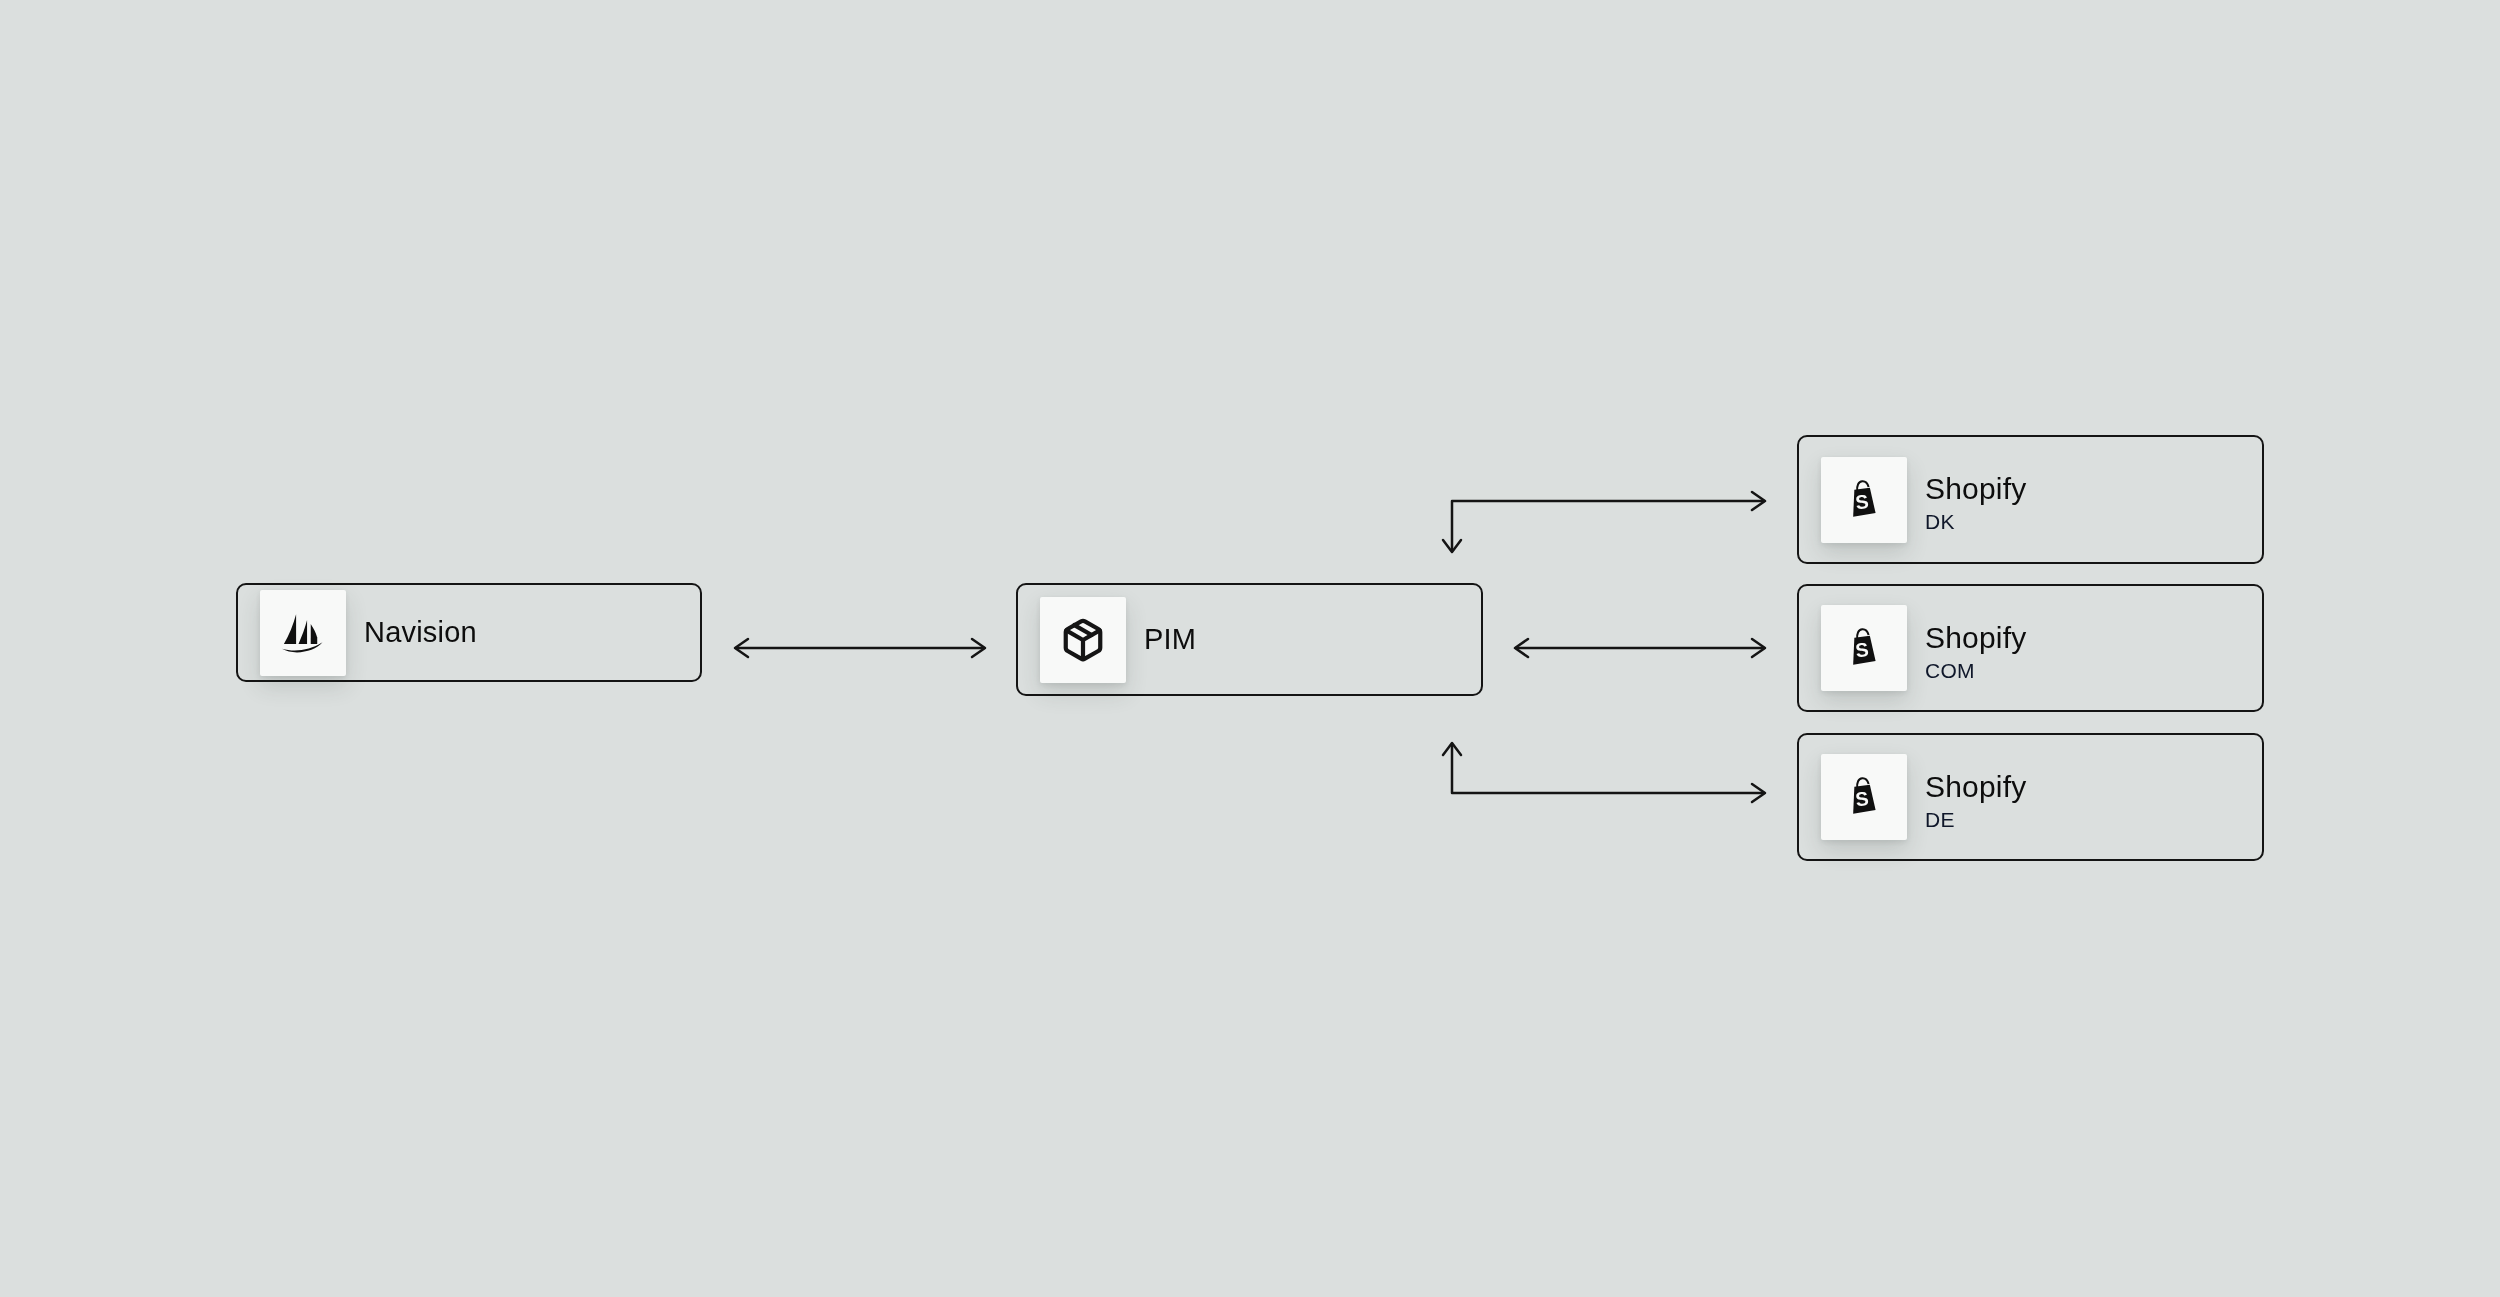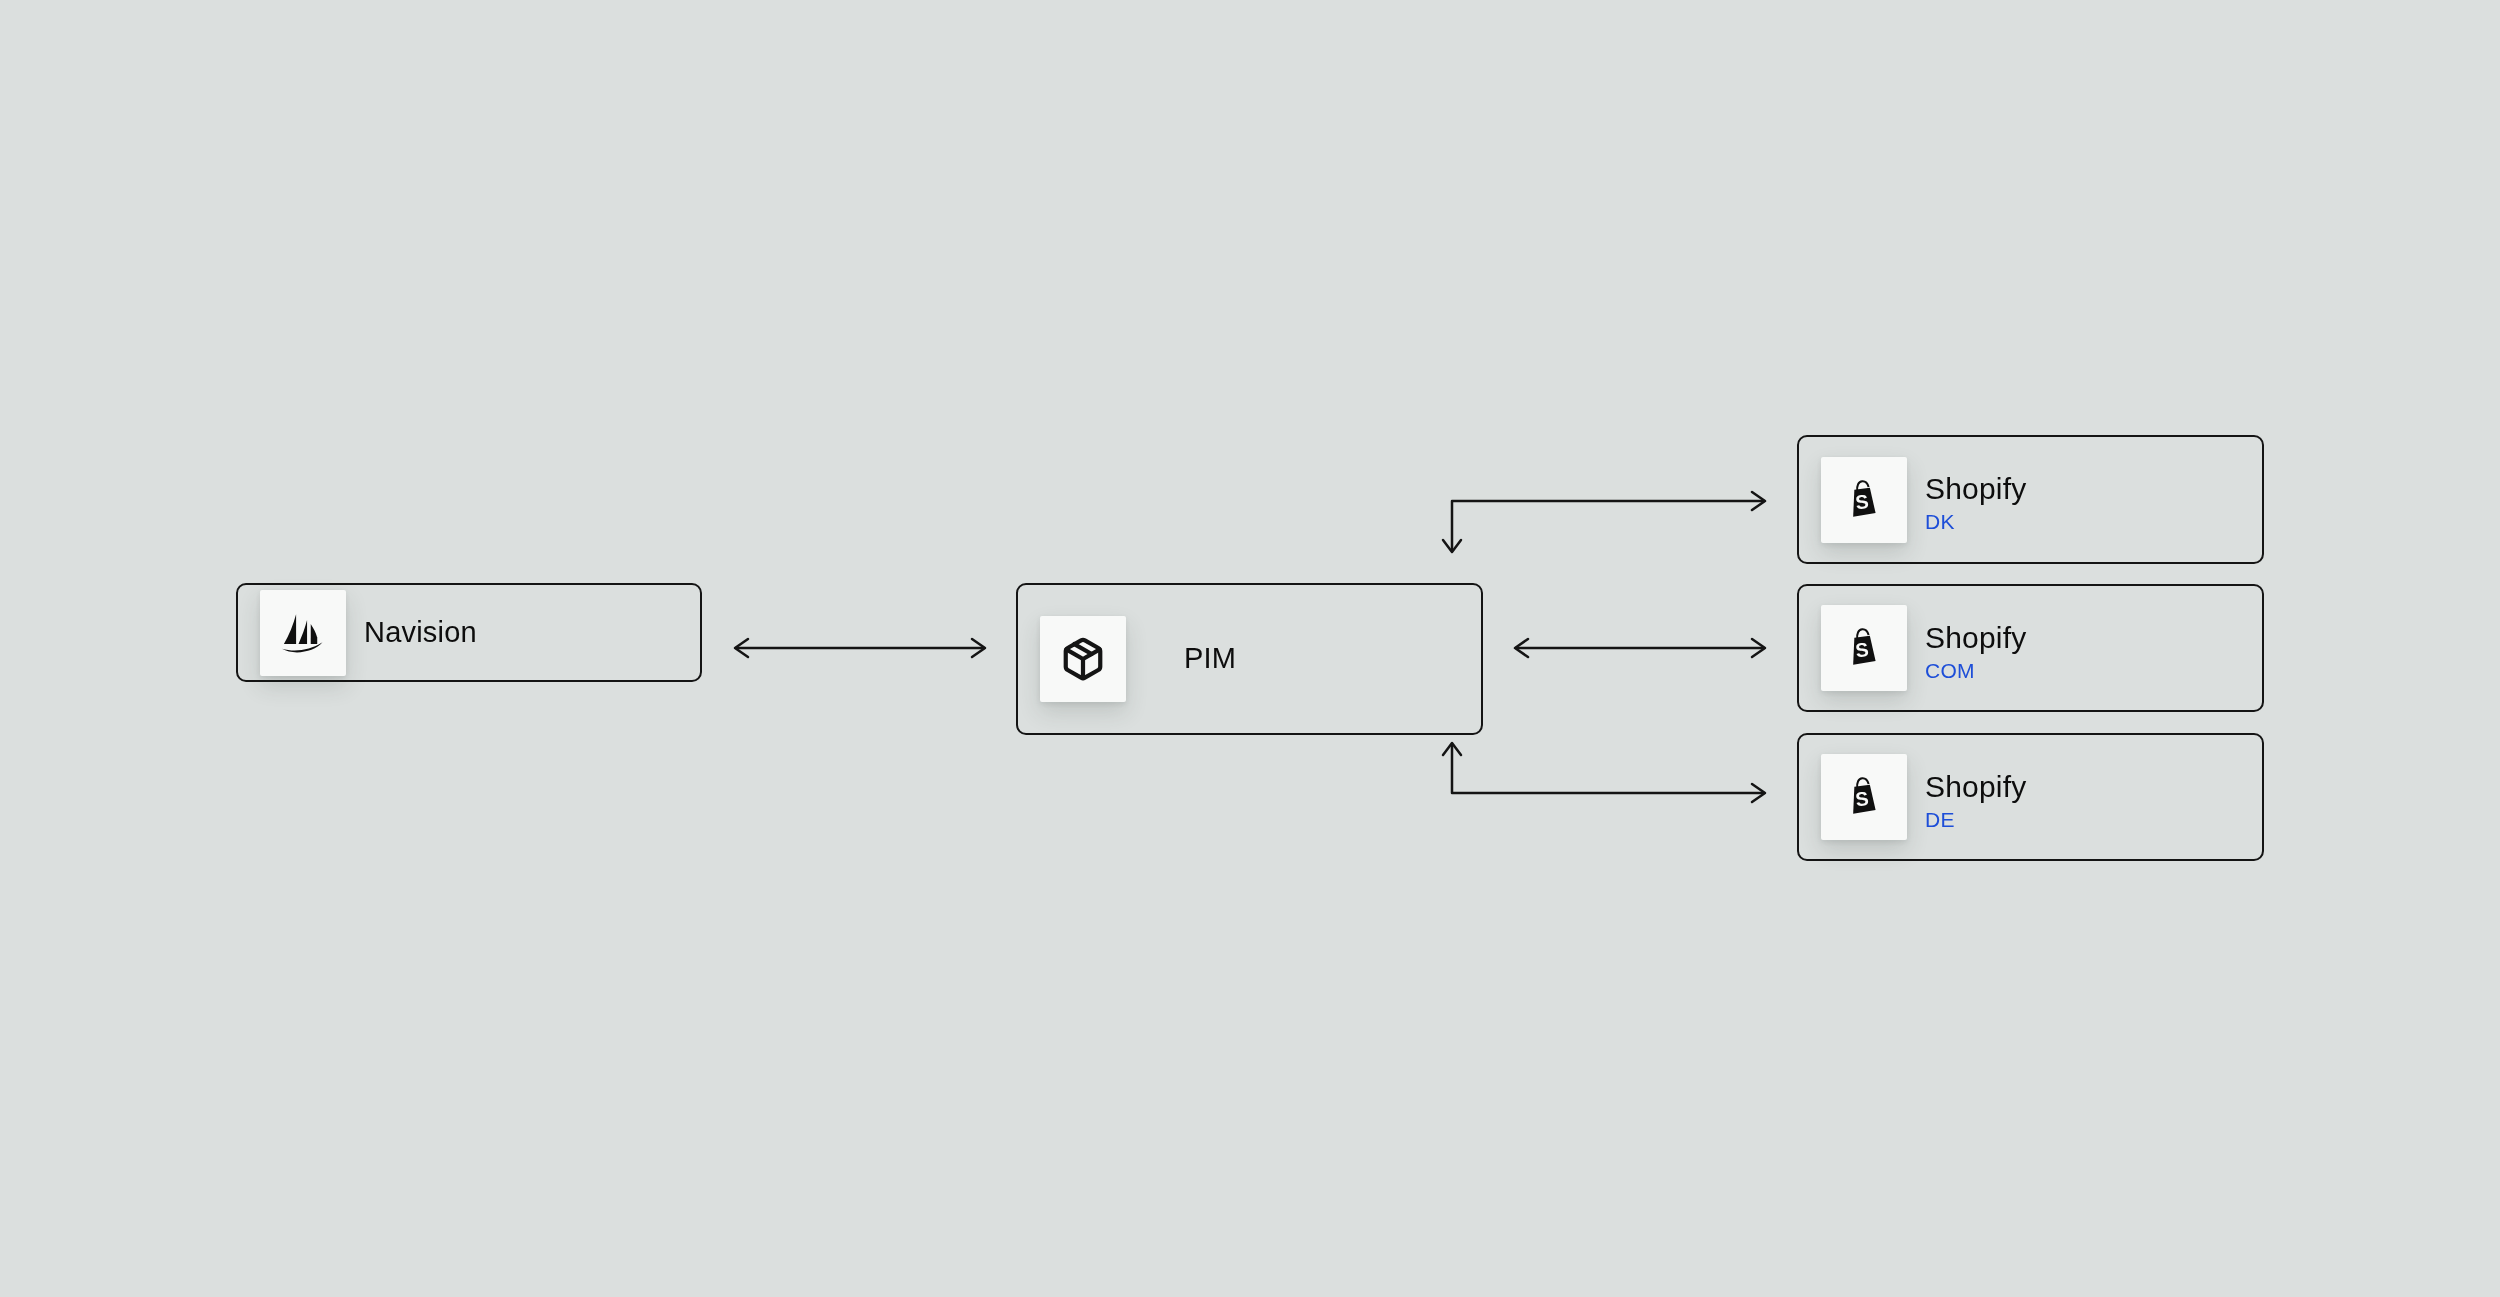--- a/index.html
+++ b/index.html
@@ -46,21 +46,21 @@
     letter-spacing: 0.2px;
   }
   .title.strong {
     font-size: 30px;
     font-weight: 500;
     margin-top: 7px;
   }
   .subtitle {
     font-size: 21px;
     font-weight: 400;
-    color: #1d4ed8;
+    color: #0f172a;
     margin-top: 5px;
     letter-spacing: 0.3px;
   }
   .arrows {
     position: absolute;
     left: 0; top: 0;
     pointer-events: none;
   }
   .arrows path, .arrows polyline {
     stroke: #141414;
@@ -109,21 +109,21 @@
         <path fill="#101010" d="M37 16 L37 45.5 L26.5 45.5 C30.5 36 34.5 26 37 16 Z"></path>
         <path fill="#101010" d="M41.5 21 C44.5 25.5 47.5 31 49.5 37.5 L49.5 45.5 L41.5 45.5 Z"></path>
         <path fill="#101010" d="M6 51.5 C22 56 40 53.5 56 43.5 C46 55.5 21 60 6 51.5 Z"></path>
       </svg>
     </div>
     <div class="texts">
       <div class="title">Navision</div>
     </div>
   </div>
 
-  <div class="node" style="left:1016px; top:583px; width:467px; height:152px;gap:40px;">
+  <div class="node" style="left:1016px; top:583px; width:467px; height:113px;">
     <div class="tile">
       <svg width="46" height="46" viewBox="0 0 24 24" stroke="#151515" stroke-width="2.2" fill="none" stroke-linecap="round" stroke-linejoin="round">
         <path d="M21 16V8a2 2 0 0 0-1-1.73l-7-4a2 2 0 0 0-2 0l-7 4A2 2 0 0 0 3 8v8a2 2 0 0 0 1 1.73l7 4a2 2 0 0 0 2 0l7-4A2 2 0 0 0 21 16z"></path>
         <polyline points="3.27 6.96 12 12.01 20.73 6.96"></polyline>
         <line x1="12" y1="22.08" x2="12" y2="12"></line>
         <path d="M16.5 9.4 7.5 4.21"></path>
       </svg>
     </div>
     <div class="texts">
       <div class="title">PIM</div>

